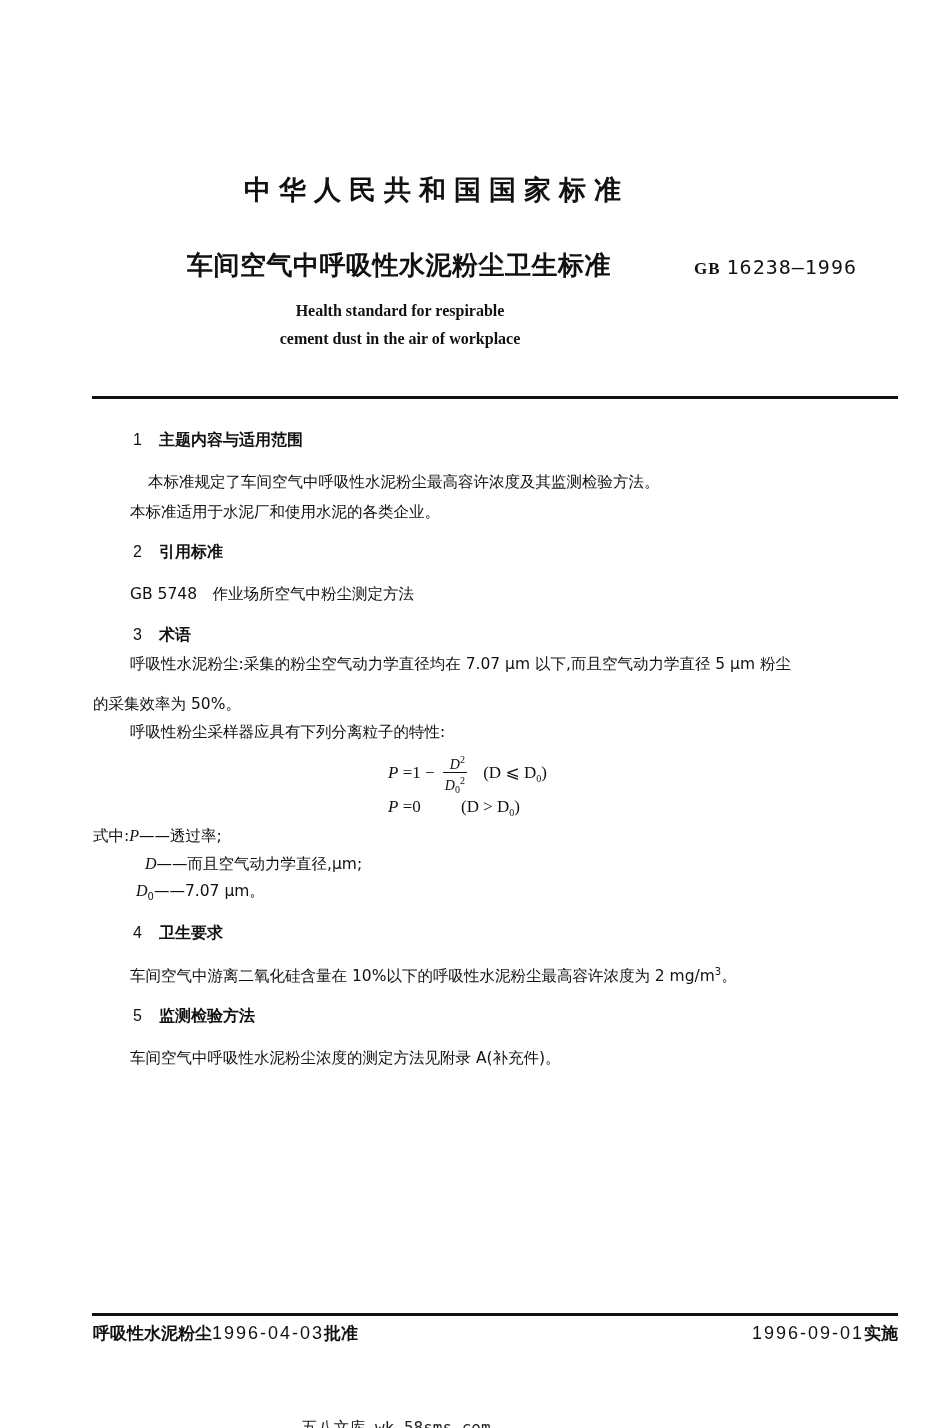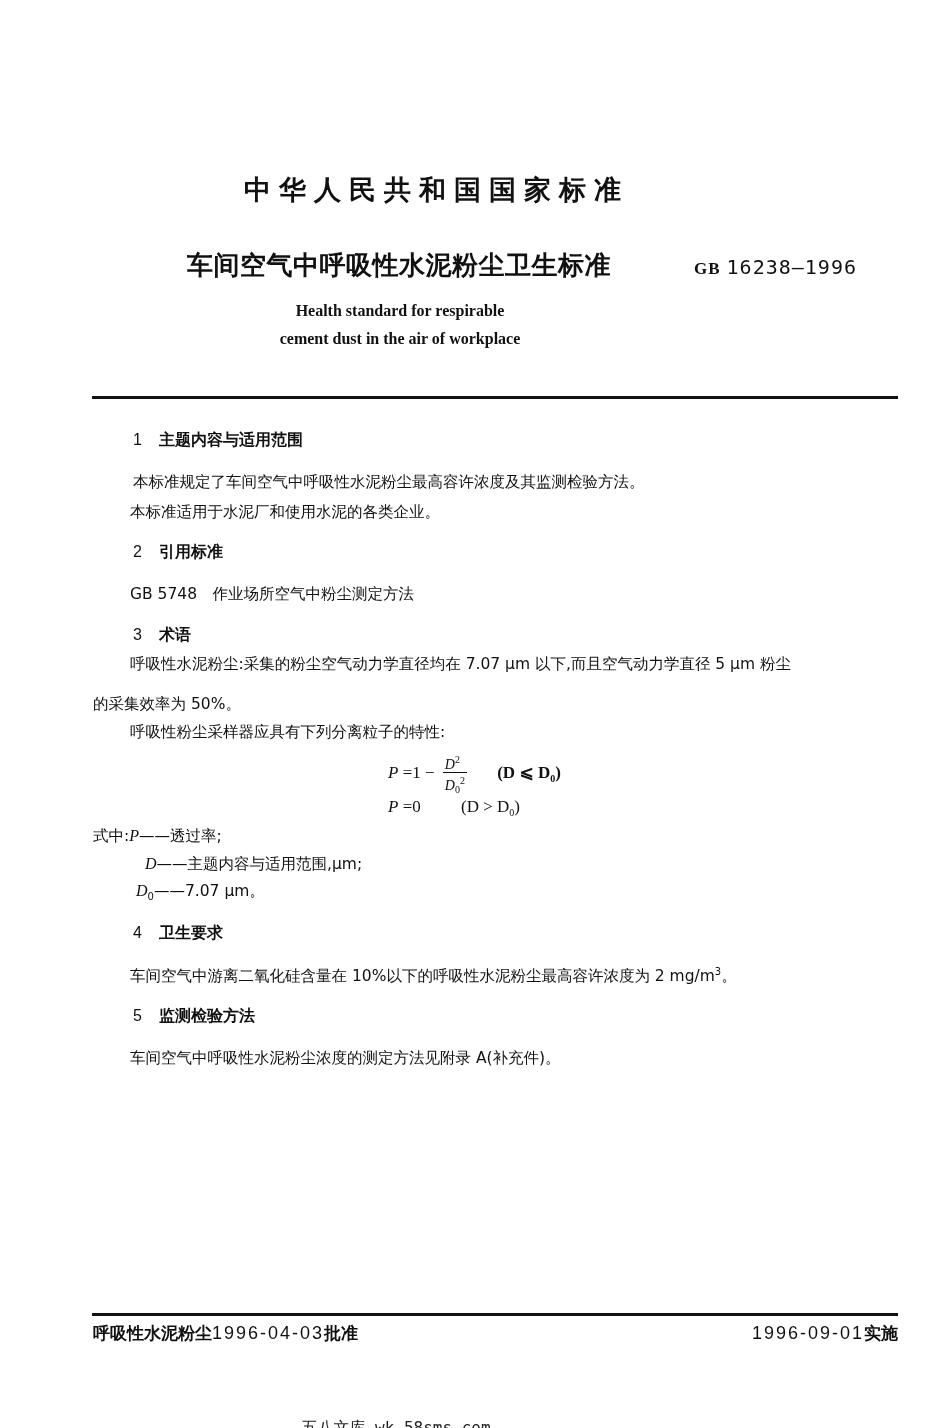--- a/index.html
+++ b/index.html
@@ -29,21 +29,21 @@
     .rule { left: 92px; width: 806px; height: 3px; background: #111; }
     .sec-h {
       left: 93px; font-size: 16px; font-weight: bold;
       font-family: "DejaVu Sans", sans-serif;
       margin-left: 40px;
     }
     .sec-h .num { display: inline-block; width: 26px; font-weight: normal; font-family: "Liberation Sans", sans-serif; }
     .para { font-size: 15.5px; font-family: "DejaVu Sans", sans-serif; }
     .math { font-family: "Liberation Serif", serif; font-size: 17px; }
     .math i { font-style: italic; }
-    .frac { display: inline-block; vertical-align: middle; text-align: left; margin: 0 4px; font-size: 14px; line-height: 15px; }
+    .frac { display: inline-block; vertical-align: middle; text-align: right; margin: 0 4px; font-size: 14px; line-height: 15px; }
     .frac .num-part { display: block; border-bottom: 1px solid #111; padding: 0 2px; }
     .frac .den-part { display: block; padding: 0 2px; }
     sub, sup { font-size: 10px; }
     .footer {
       font-size: 17px; font-weight: bold; font-family: "DejaVu Sans", sans-serif; top: 1322px;
     }
     .footer .date { font-family: "Liberation Sans", sans-serif; letter-spacing: 2px; font-weight: normal; font-size: 18px; }
     .watermark {
       left: 0; width: 792px; text-align: center; top: 1390px; font-size: 16px;
       font-family: "DejaVu Sans Mono", monospace; color: #222; margin-top: 28px;
@@ -54,51 +54,51 @@
 
 <div class="abs hd-national">中华人民共和国国家标准</div>
 <div class="abs hd-title">车间空气中呼吸性水泥粉尘卫生标准</div>
 <div class="abs hd-code"><span class="gb">GB</span><span>16238—1996</span></div>
 <div class="abs en-title" style="top:302px;">Health standard for respirable</div>
 <div class="abs en-title" style="top:330px;">cement dust in the air of workplace</div>
 
 <div class="abs rule" style="top:396px;"></div>
 
 <div class="abs sec-h" style="top:430px;"><span class="num">1</span><span>主题内容与适用范围</span></div>
-<div class="abs para" style="left:133px; top:472px;">本标准规定了车间空气中呼吸性水泥粉尘最高容许浓度及其监测检验方法。</div>
+<div class="abs para" style="left:148px; top:472px;">本标准规定了车间空气中呼吸性水泥粉尘最高容许浓度及其监测检验方法。</div>
 <div class="abs para" style="left:130px; top:502px;">本标准适用于水泥厂和使用水泥的各类企业。</div>
 
 <div class="abs sec-h" style="top:542px;"><span class="num">2</span><span>引用标准</span></div>
 <div class="abs para" style="left:130px; top:584px;">GB 5748　作业场所空气中粉尘测定方法</div>
 
 <div class="abs sec-h" style="top:625px;"><span class="num">3</span><span>术语</span></div>
 <div class="abs para" style="left:130px; top:654px;">呼吸性水泥粉尘:采集的粉尘空气动力学直径均在 7.07 μm 以下,而且空气动力学直径 5 μm 粉尘</div>
 <div class="abs para" style="left:93px; top:694px;">的采集效率为 50%。</div>
 <div class="abs para" style="left:130px; top:722px;">呼吸性粉尘采样器应具有下列分离粒子的特性:</div>
 
 <div class="abs math" style="left:388px; top:752px;">
   <i>P</i>
   <span>=1 −</span>
   <span class="frac">
     <span class="num-part"><i>D</i><sup>2</sup></span>
     <span class="den-part"><i>D</i><sub>0</sub><sup>2</sup></span>
   </span>
-  <span style="margin-left:22px;font-weight:bold;"><span>(D ⩽ D</span><sub>0</sub><span>)</span></span>
+  <span style="margin-left:8px;"><span>(D ⩽ D</span><sub>0</sub><span>)</span></span>
 </div>
 <div class="abs math" style="left:388px; top:797px;">
   <i>P</i>
   <span>=0</span>
   <span style="margin-left:36px;"><span>(D &gt; D</span><sub>0</sub><span>)</span></span>
 </div>
 
 <div class="abs para" style="left:93px; top:826px;">
   <span>式中:</span><i class="math" style="font-size:16px;">P</i><span>——</span><span>透过率;</span>
 </div>
 <div class="abs para" style="left:145px; top:854px;">
-  <i class="math" style="font-size:16px;">D</i><span>——</span><span>主题内容与适用范围,μm;</span>
+  <i class="math" style="font-size:16px;">D</i><span>——</span><span>而且空气动力学直径,μm;</span>
 </div>
 <div class="abs para" style="left:136px; top:881px;text-align:center;">
   <i class="math" style="font-size:16px;">D</i><sub>0</sub><span>——</span><span>7.07 μm。</span>
 </div>
 
 <div class="abs sec-h" style="top:923px;"><span class="num">4</span><span>卫生要求</span></div>
 <div class="abs para" style="left:130px; top:966px;text-align:center;"><span>车间空气中游离二氧化硅含量在 10%以下的呼吸性水泥粉尘最高容许浓度为 2 mg/m</span><sup>3</sup><span>。</span></div>
 
 <div class="abs sec-h" style="top:1006px;"><span class="num">5</span><span>监测检验方法</span></div>
 <div class="abs para" style="left:130px; top:1048px;">车间空气中呼吸性水泥粉尘浓度的测定方法见附录 A(补充件)。</div>

